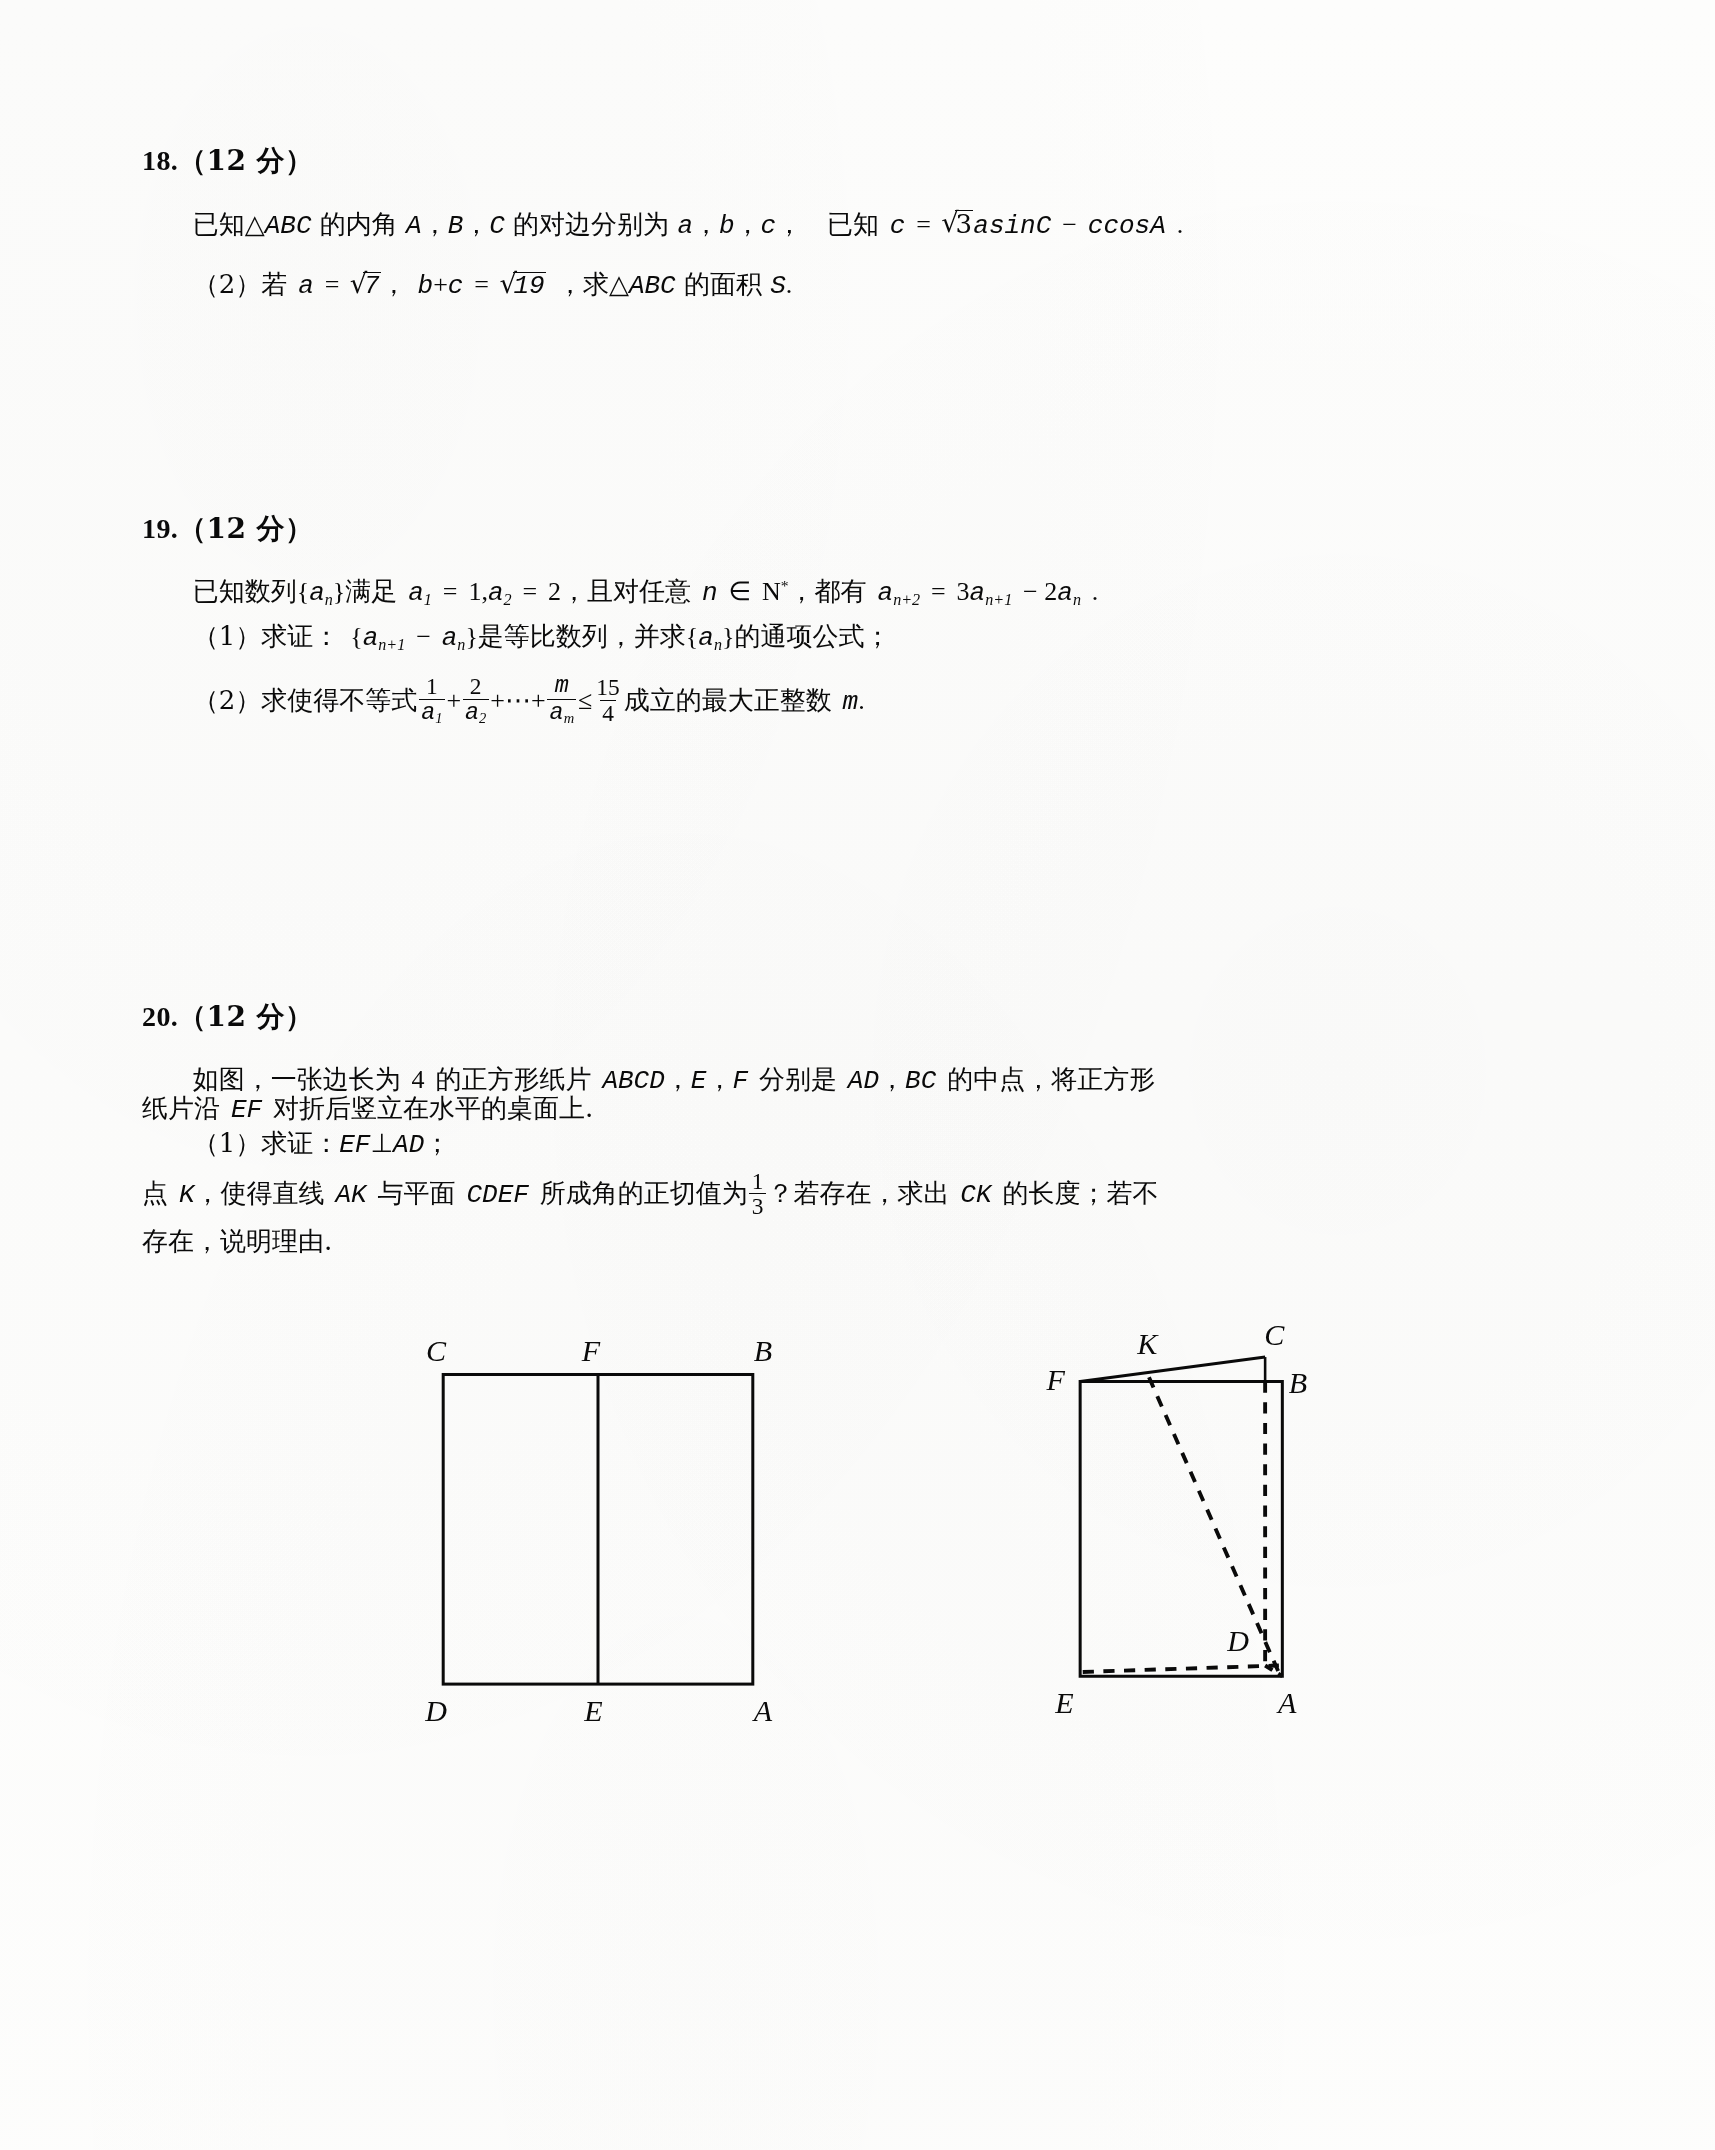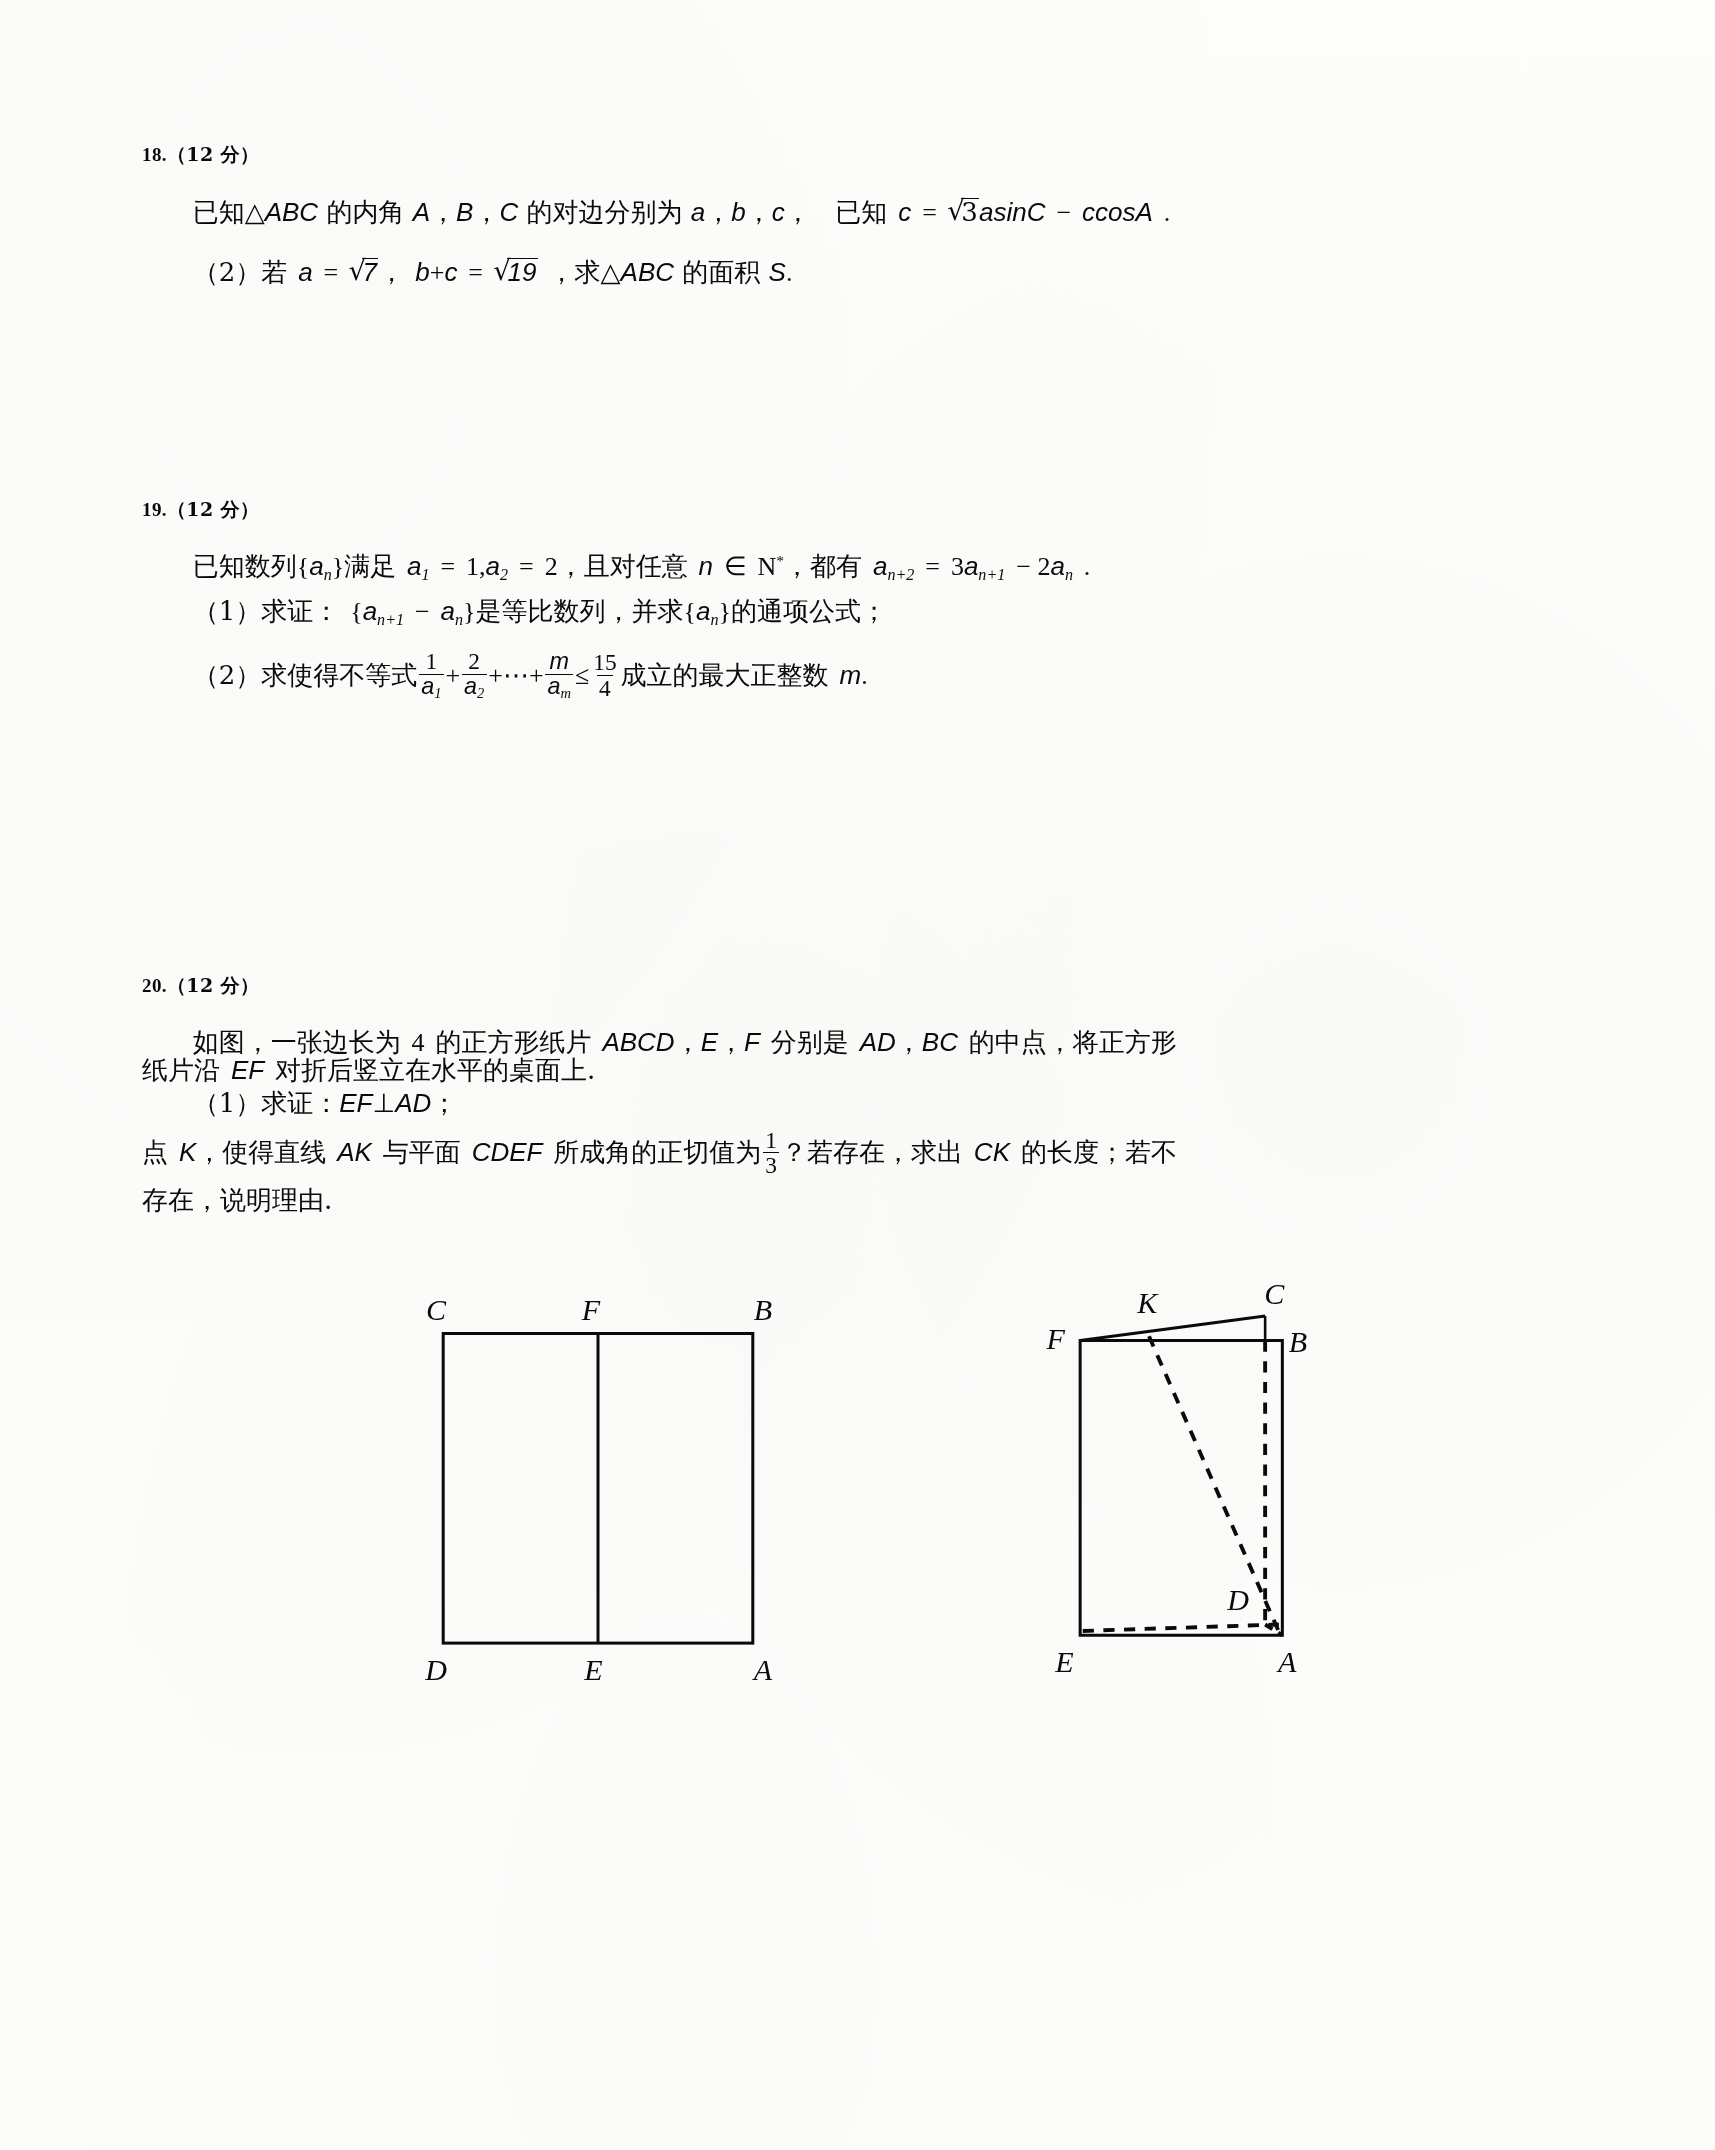--- a/index.html
+++ b/index.html
@@ -30,33 +30,33 @@
     left: 142px;
     top: 142px;
     width: 1471px;
   }
 
   
   .cn { font-family: "DejaVu Serif", "Liberation Serif", serif; text-align: center; }
   .qnum {
     font-family: "Liberation Serif", serif;
     font-weight: bold;
-    font-size: 19px;
+    font-size: 28px;
     letter-spacing: 0.4px;
   }
   .qnum .pts { font-family: "DejaVu Serif", serif; font-weight: bold; }
 
   .body-line {
     font-size: 26px;
     line-height: 1.02;
     white-space: nowrap;
     font-family: "DejaVu Serif", "Liberation Serif", serif;
   }
   .ital {
-    font-family: Liberation Sans, sans-serif;
+    font-family: Liberation Mono, monospace;
     font-style: italic;
   }
   .rom { font-family: "Liberation Serif", serif; font-style: normal; }
   .sub {
     font-size: 0.62em;
     vertical-align: -0.28em;
     font-style: italic;
     font-family: "Liberation Serif", serif;
   }
   .sup {

